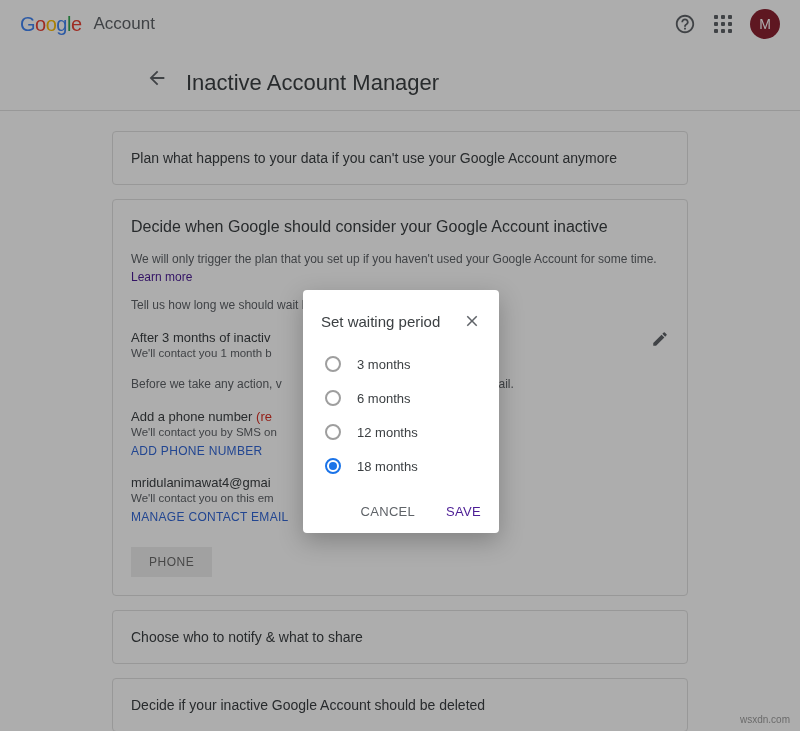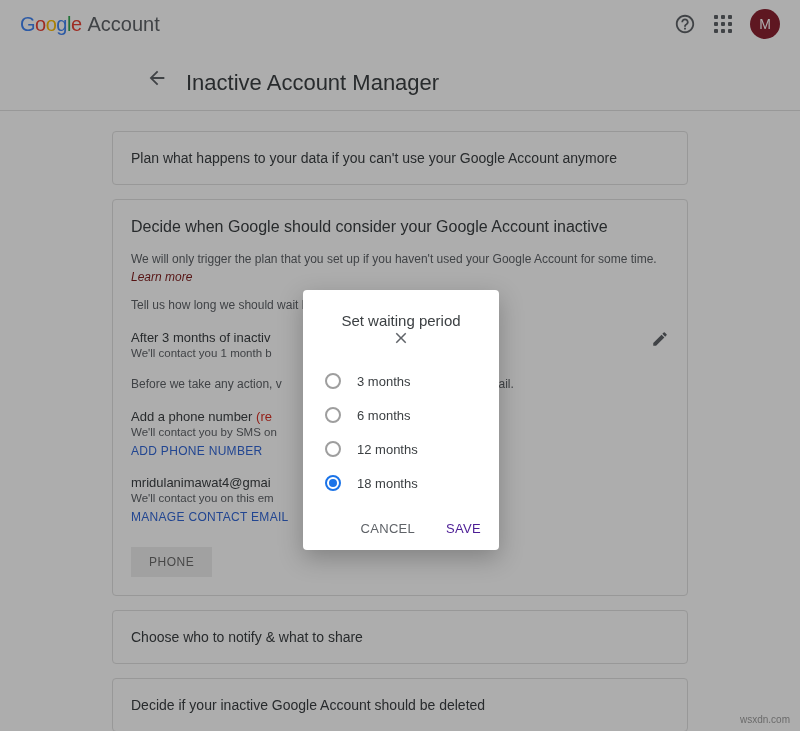--- a/index.html
+++ b/index.html
@@ -4,49 +4,49 @@
   <style>
     * { box-sizing: border-box; margin: 0; padding: 0; }
     body { font-family: Arial, Helvetica, sans-serif; background: #fff; width: 800px; height: 731px; overflow: hidden; position: relative; }
     
     .scrim { position: absolute; inset: 0; background: rgba(0,0,0,0.32); z-index: 50; }
     
     header { height: 48px; display: flex; align-items: center; padding: 0 20px; justify-content: space-between; }
     .header-left { display: flex; align-items: center; gap: 4px; }
     .logo { font-size: 20px; font-weight: 500; letter-spacing: -0.5px; }
     .logo .b { color: #4285F4; } .logo .r { color: #EA4335; } .logo .y { color: #FBBC05; } .logo .g { color: #34A853; }
-    .logo-sub { color: #5f6368; font-size: 20px; font-weight: 400; margin-left: 2px; }
+    .logo-sub { color: #5f6368; font-size: 17px; font-weight: 400; margin-left: 8px; }
     .header-right { display: flex; align-items: center; gap: 18px; }
     .header-icon { width: 22px; height: 22px; color: #5f6368; cursor: pointer; }
     .apps-icon { width: 18px; height: 18px; display: grid; grid-template-columns: repeat(3,4px); grid-template-rows: repeat(3,4px); gap: 3px; }
     .apps-icon span { background: #5f6368; border-radius: 1px; }
     .avatar { width: 30px; height: 30px; border-radius: 50%; background: #8b2332; color: #fff; display: flex; align-items: center; justify-content: center; font-size: 14px; font-weight: 500; }
     
     .title-row { display: flex; align-items: center; gap: 18px; padding: 12px 0 14px 146px; }
     .back-arrow { width: 22px; height: 22px; color: #5f6368; cursor: pointer; }
     .page-title { font-size: 22px; color: #3c4043; font-weight: 400; margin-top: 10px; }
     
     .divider { border-top: 1px solid #e0e0e0; }
     
     .content { padding: 20px 0; display: flex; flex-direction: column; align-items: center; gap: 14px; }
     .card { width: 576px; border: 1px solid #e0e0e0; border-radius: 4px; padding: 18px 18px; background: #fff; }
     .card-h { font-size: 16px; color: #3c4043; margin-bottom: 14px; }
     .desc { font-size: 12px; color: #5f6368; line-height: 1.5; margin-bottom: 10px; }
-    .link { color: #7f1d1d; font-style: italic; }
+    .link { color: #4c1d95; }
     .muted-link { color: #3367d6; font-size: 12px; font-weight: 500; letter-spacing: 0.3px; margin-top: 6px; display: inline-block; }
     .sub { font-size: 13px; color: #3c4043; }
     .sub small { display: block; font-size: 11.5px; color: #5f6368; margin-top: 2px; }
     .required { color: #d93025; }
     .block { margin-top: 16px; position: relative; }
     .pencil { position: absolute; right: 0; top: 0; width: 18px; height: 18px; color: #5f6368; cursor: pointer; }
     .next-btn { margin-top: 22px; padding: 8px 18px; background: #eee; border: none; color: #6b6b6b; font-size: 12px; font-weight: 500; letter-spacing: 0.5px; cursor: pointer; }
     .card-simple { font-size: 14px; color: #3c4043; }
     
     .dialog { position: absolute; left: 303px; top: 290px; width: 196px; background: #fff; border-radius: 4px; box-shadow: 0 8px 24px rgba(0,0,0,0.25); z-index: 100; padding: 22px 18px 14px 18px; }
-    .dialog-head { display: flex; align-items: center; justify-content: space-between; margin-bottom: 20px; flex-direction: column; }
+    .dialog-head { display: flex; align-items: center; justify-content: space-between; margin-bottom: 20px; }
     .dialog-title { font-size: 15px; color: #3c4043; }
     .close-x { width: 18px; height: 18px; color: #5f6368; cursor: pointer; }
     .radio-row { display: flex; align-items: flex-end; gap: 16px; padding: 6px 0 12px 4px; cursor: pointer; }
     .radio-outer { width: 16px; height: 16px; border: 2px solid #9e9e9e; border-radius: 50%; display: flex; align-items: center; justify-content: center; flex-shrink: 0; }
     .radio-outer.sel { border-color: #1a73e8; }
     .radio-inner { width: 8px; height: 8px; background: #1a73e8; border-radius: 50%; }
     .radio-label { font-size: 13px; color: #3c4043; }
     .dialog-actions { display: flex; justify-content: flex-end; gap: 31px; margin-top: 18px; }
     .txt-btn { background: none; border: none; font-size: 13px; font-weight: 500; letter-spacing: 0.3px; cursor: pointer; }
     .cancel { color: #5f6368; }

